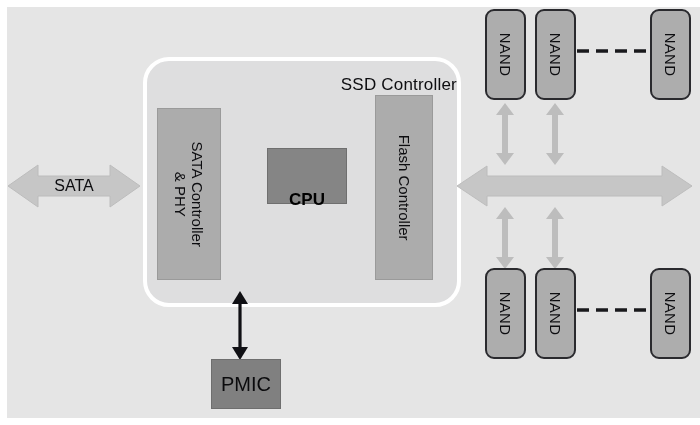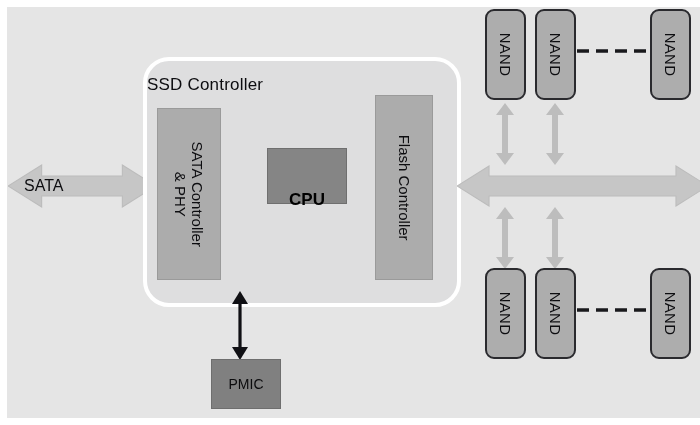--- a/index.html
+++ b/index.html
@@ -31,21 +31,21 @@
     left:143px; top:57px;
     width:318px; height:250px;
     background:#dededf;
     border:4px solid #ffffff;
     border-radius:26px;
     box-sizing:border-box;
   }
   .ssd-title{
     position:absolute;
     left:0; right:0; top:14px;
-    text-align:left;
+    text-align:right;
     font-size:17px;
     color:#0d0d10;
     letter-spacing:.2px;
   }
 
   
   .blk{
     position:absolute;
     background:#acacac;
     border:1px solid #9a9a9a;
@@ -88,21 +88,21 @@
   }
 
   
   .blk-pmic{
     left:211px; top:359px;
     width:70px; height:50px;
     background:#808080;
     border:1px solid #6e6e6e;
   }
   .blk-pmic .htext{
-    font-size:14px;
+    font-size:20px;
     color:#0b0b0d;
   }
 
   
   .nand{
     position:absolute;
     width:41px; height:91px;
     background:#adadad;
     border:2px solid #2a2a2e;
     border-radius:9px;
@@ -117,22 +117,21 @@
     font-size:15px;
     color:#0d0d10;
     letter-spacing:.3px;
   }
 
   
   .harrow{
     position:absolute;
     display:flex;
     align-items:center;
-    justify-content:flex-start;
-    padding-left:16px;
+    justify-content:center;
   }
   .harrow svg{position:absolute;left:0;top:0;width:100%;height:100%;}
   .harrow .lbl{
     position:relative;
     z-index:2;
     font-size:16px;
     color:#0d0d10;
   }
 
   

